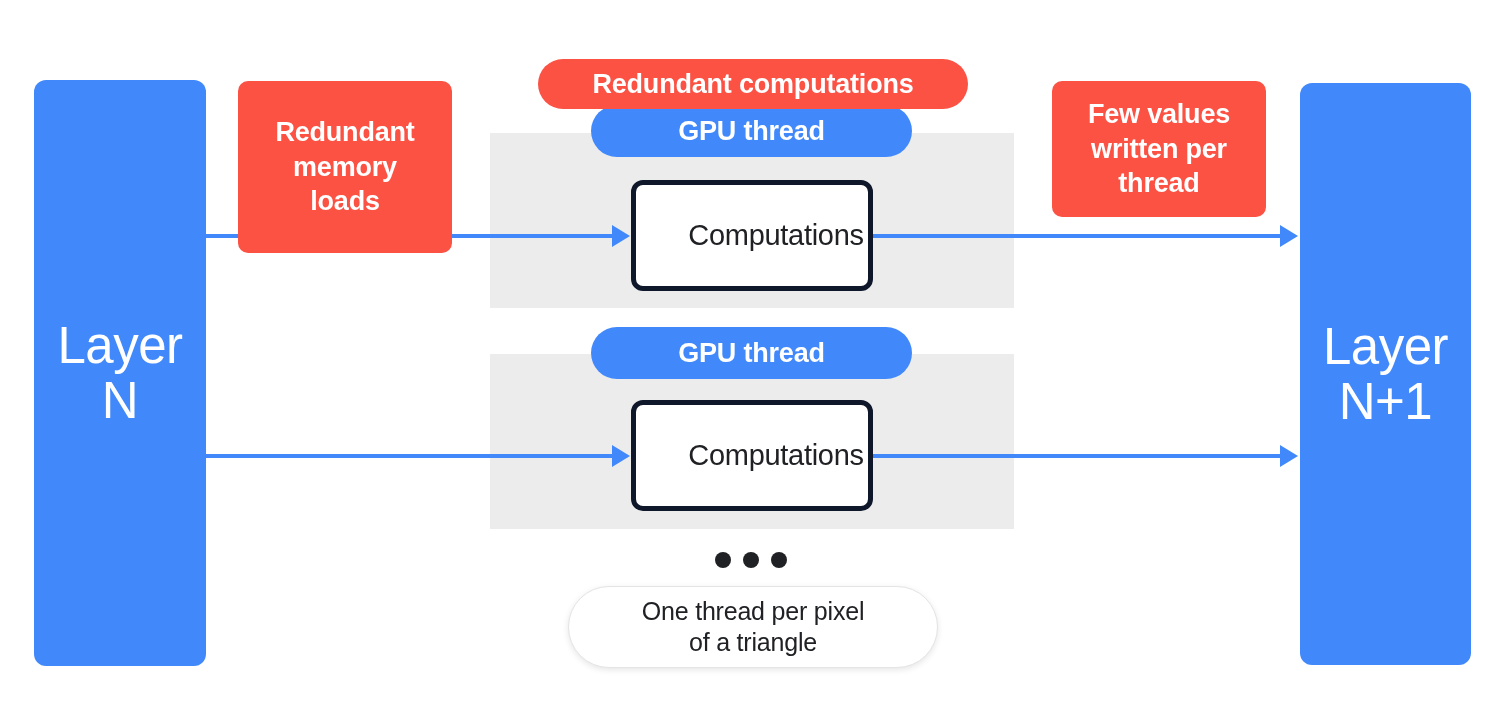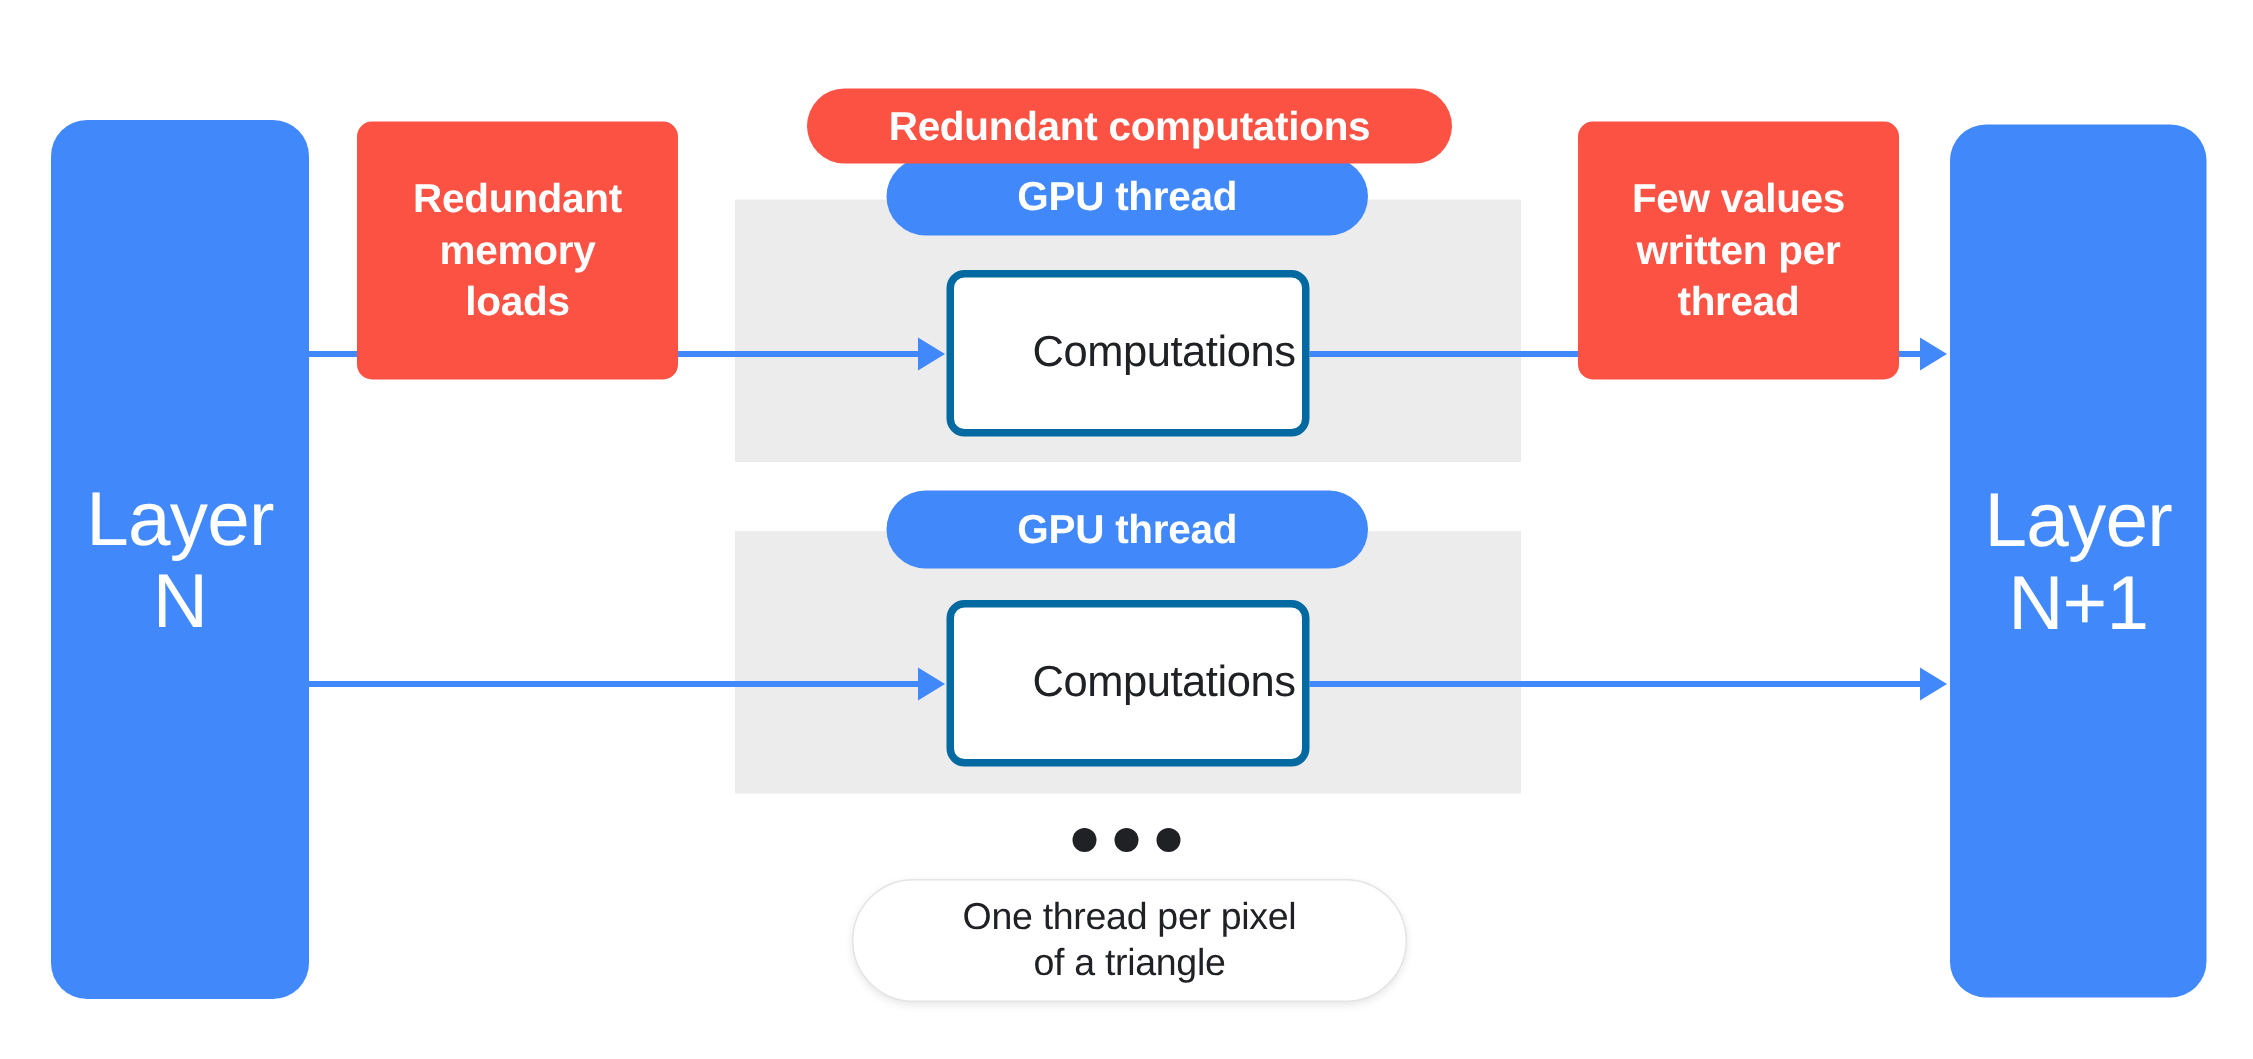--- a/index.html
+++ b/index.html
@@ -16,21 +16,21 @@
     width: 1502px;
     height: 706px;
     background: #ffffff;
     overflow: hidden;
   }
 
   
   .layer-block {
     position: absolute;
     background: #4189FB;
-    border-radius: 24px;
+    border-radius: 12px;
     display: flex;
     align-items: center;
     justify-content: center;
     color: #ffffff;
     font-size: 51px;
     line-height: 1.08;
     font-weight: 400;
     text-align: center;
     letter-spacing: -0.5px;
     white-space: pre-line;
@@ -51,21 +51,21 @@
     display: flex;
     align-items: center;
     justify-content: center;
     white-space: pre-line;
     padding: 0 8px;
     box-sizing: border-box;
     letter-spacing: -0.2px;
     margin-top: 48px;
   }
   #callout-memory-loads { left: 238px;  top: 33px; width: 214px; height: 172px; }
-  #callout-few-values   { left: 1052px; top: 33px; width: 214px; height: 172px; }
+  #callout-few-values   { left: 1052px; top: 33px; width: 214px; height: 136px; }
 
   
   #pill-redundant-computations {
     position: absolute;
     left: 538px; top: 35px; width: 430px; height: 50px;
     background: #FB5244;
     border-radius: 25px;
     color: #ffffff;
     font-size: 27px;
     font-weight: bold;
@@ -106,21 +106,21 @@
   #pill-gpu-thread-1 { top: 105px; }
   #pill-gpu-thread-2 { top: 327px; }
 
   
   .computations-box {
     position: absolute;
     left: 631px;
     width: 242px;
     height: 111px;
     background: #ffffff;
-    border: 5px solid #0369a1;
+    border: 5px solid #0f172a;
     border-radius: 12px;
     box-sizing: border-box;
     display: flex;
     align-items: center;
     justify-content: center;
     color: #202124;
     font-size: 29px;
     letter-spacing: -0.3px;
     padding-left: 48px;
   }

